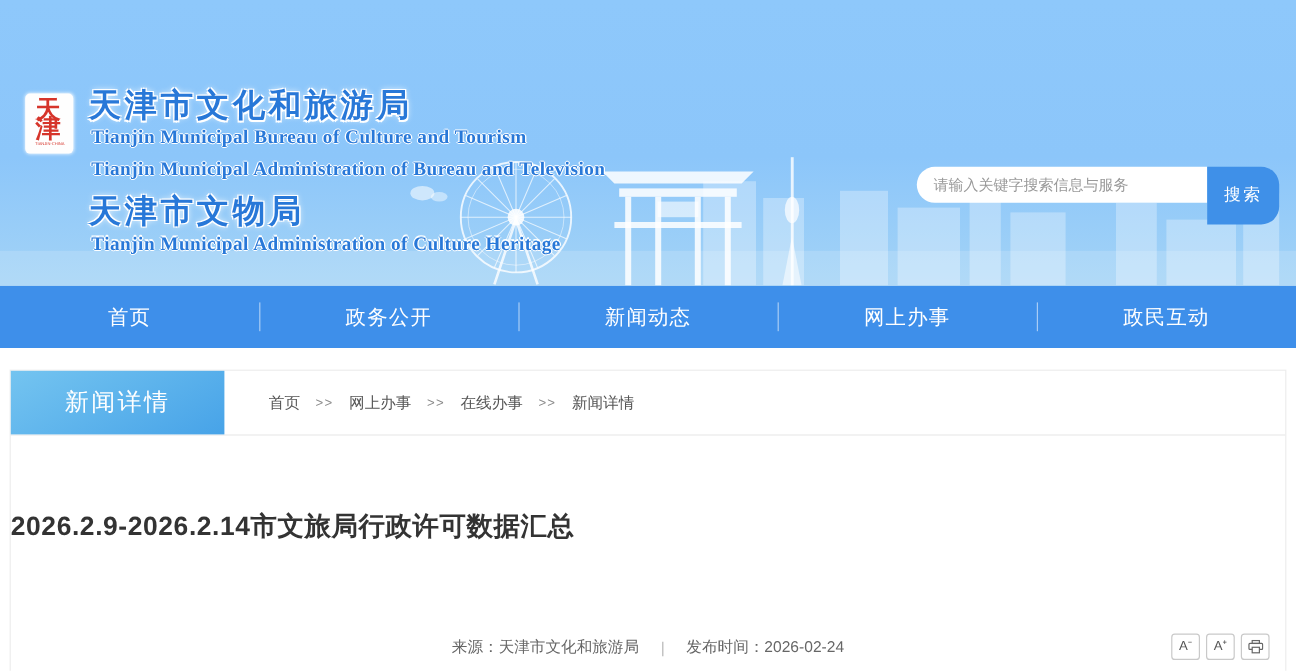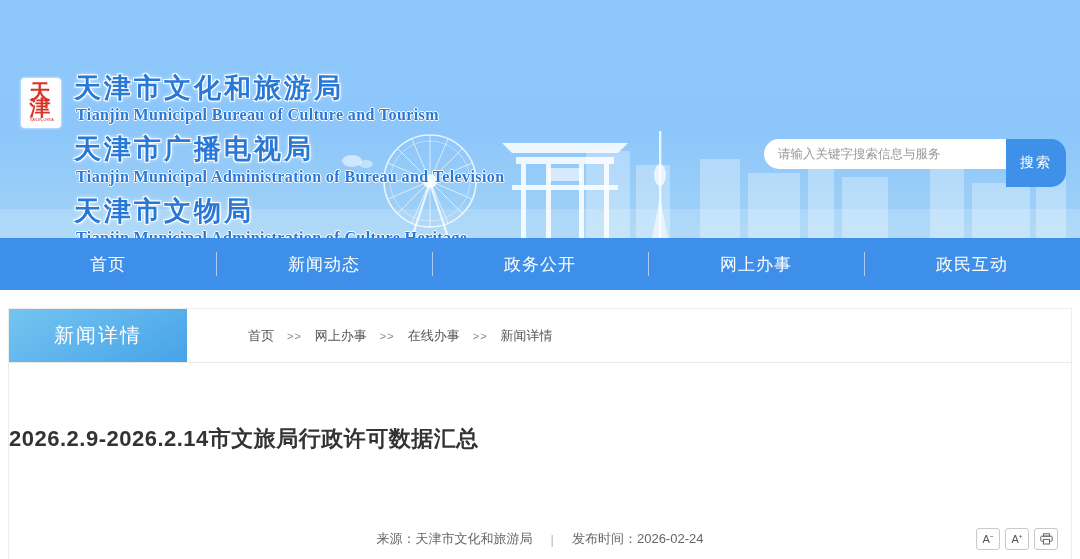--- a/index.html
+++ b/index.html
@@ -42,21 +42,21 @@
   .nav-item { flex:1; display:flex; align-items:center; justify-content:center;
     color:#fff; font-size:17px; letter-spacing:1px; position:relative; cursor:pointer; }
   .nav-item + .nav-item::before { content:""; position:absolute; left:0; top:14px;
     height:24px; width:1px; background:rgba(255,255,255,.55); }
 
   .gap { height:18px; background:#fff; }
 
   
   .main-box { margin:0 8px; border:1px solid #ededed; background:#fff;
     min-height:251px; }
-  .crumb-bar { height:54px; border-bottom:1px solid #e9e9e9; display:flex;gap:24px; }
+  .crumb-bar { height:54px; border-bottom:1px solid #e9e9e9; display:flex; }
   .crumb-tab { width:178px; background:linear-gradient(150deg,#74c4f0 0%,#47a3e8 100%);
     color:#fff; font-size:20px; letter-spacing:2px; display:flex; align-items:center;
     justify-content:center; cursor:pointer; }
   .crumb-trail { display:flex; align-items:center; margin-left:37px; gap:13px;
     font-size:13px; color:#555; }
   .crumb-link { cursor:pointer; }
   .crumb-sep { color:#888; font-size:11px; letter-spacing:1px; }
 
   
   .article { position:relative; padding-top:61px; }
@@ -130,36 +130,35 @@
   </svg>
 
   <div class="seal">
     <div class="seal-chars">天津</div>
     <div class="seal-caption">TIANJIN-CHINA</div>
   </div>
 
   <div class="org-block">
     <div class="org-cn">天津市文化和旅游局</div>
     <div class="org-en">Tianjin Municipal Bureau of Culture and Tourism</div>
-    <div class="org-cn">天津市广播电视局</div>
     <div class="org-en">Tianjin Municipal Administration of Bureau and Television</div>
     <div class="org-cn">天津市文物局</div>
     <div class="org-en">Tianjin Municipal Administration of Culture Heritage</div>
   </div>
 
   <div class="search-box">
     <input class="search-input" type="text" placeholder="请输入关键字搜索信息与服务" style="">
     <button class="search-btn">搜索</button>
   </div>
 </div>
 
 <div class="navbar">
   <div class="nav-item">首页</div>
+  <div class="nav-item">政务公开</div>
   <div class="nav-item">新闻动态</div>
-  <div class="nav-item">政务公开</div>
   <div class="nav-item">网上办事</div>
   <div class="nav-item">政民互动</div>
 </div>
 
 <div class="gap"></div>
 
 <div class="main-box">
 
   <div class="crumb-bar">
     <div class="crumb-tab">新闻详情</div>

